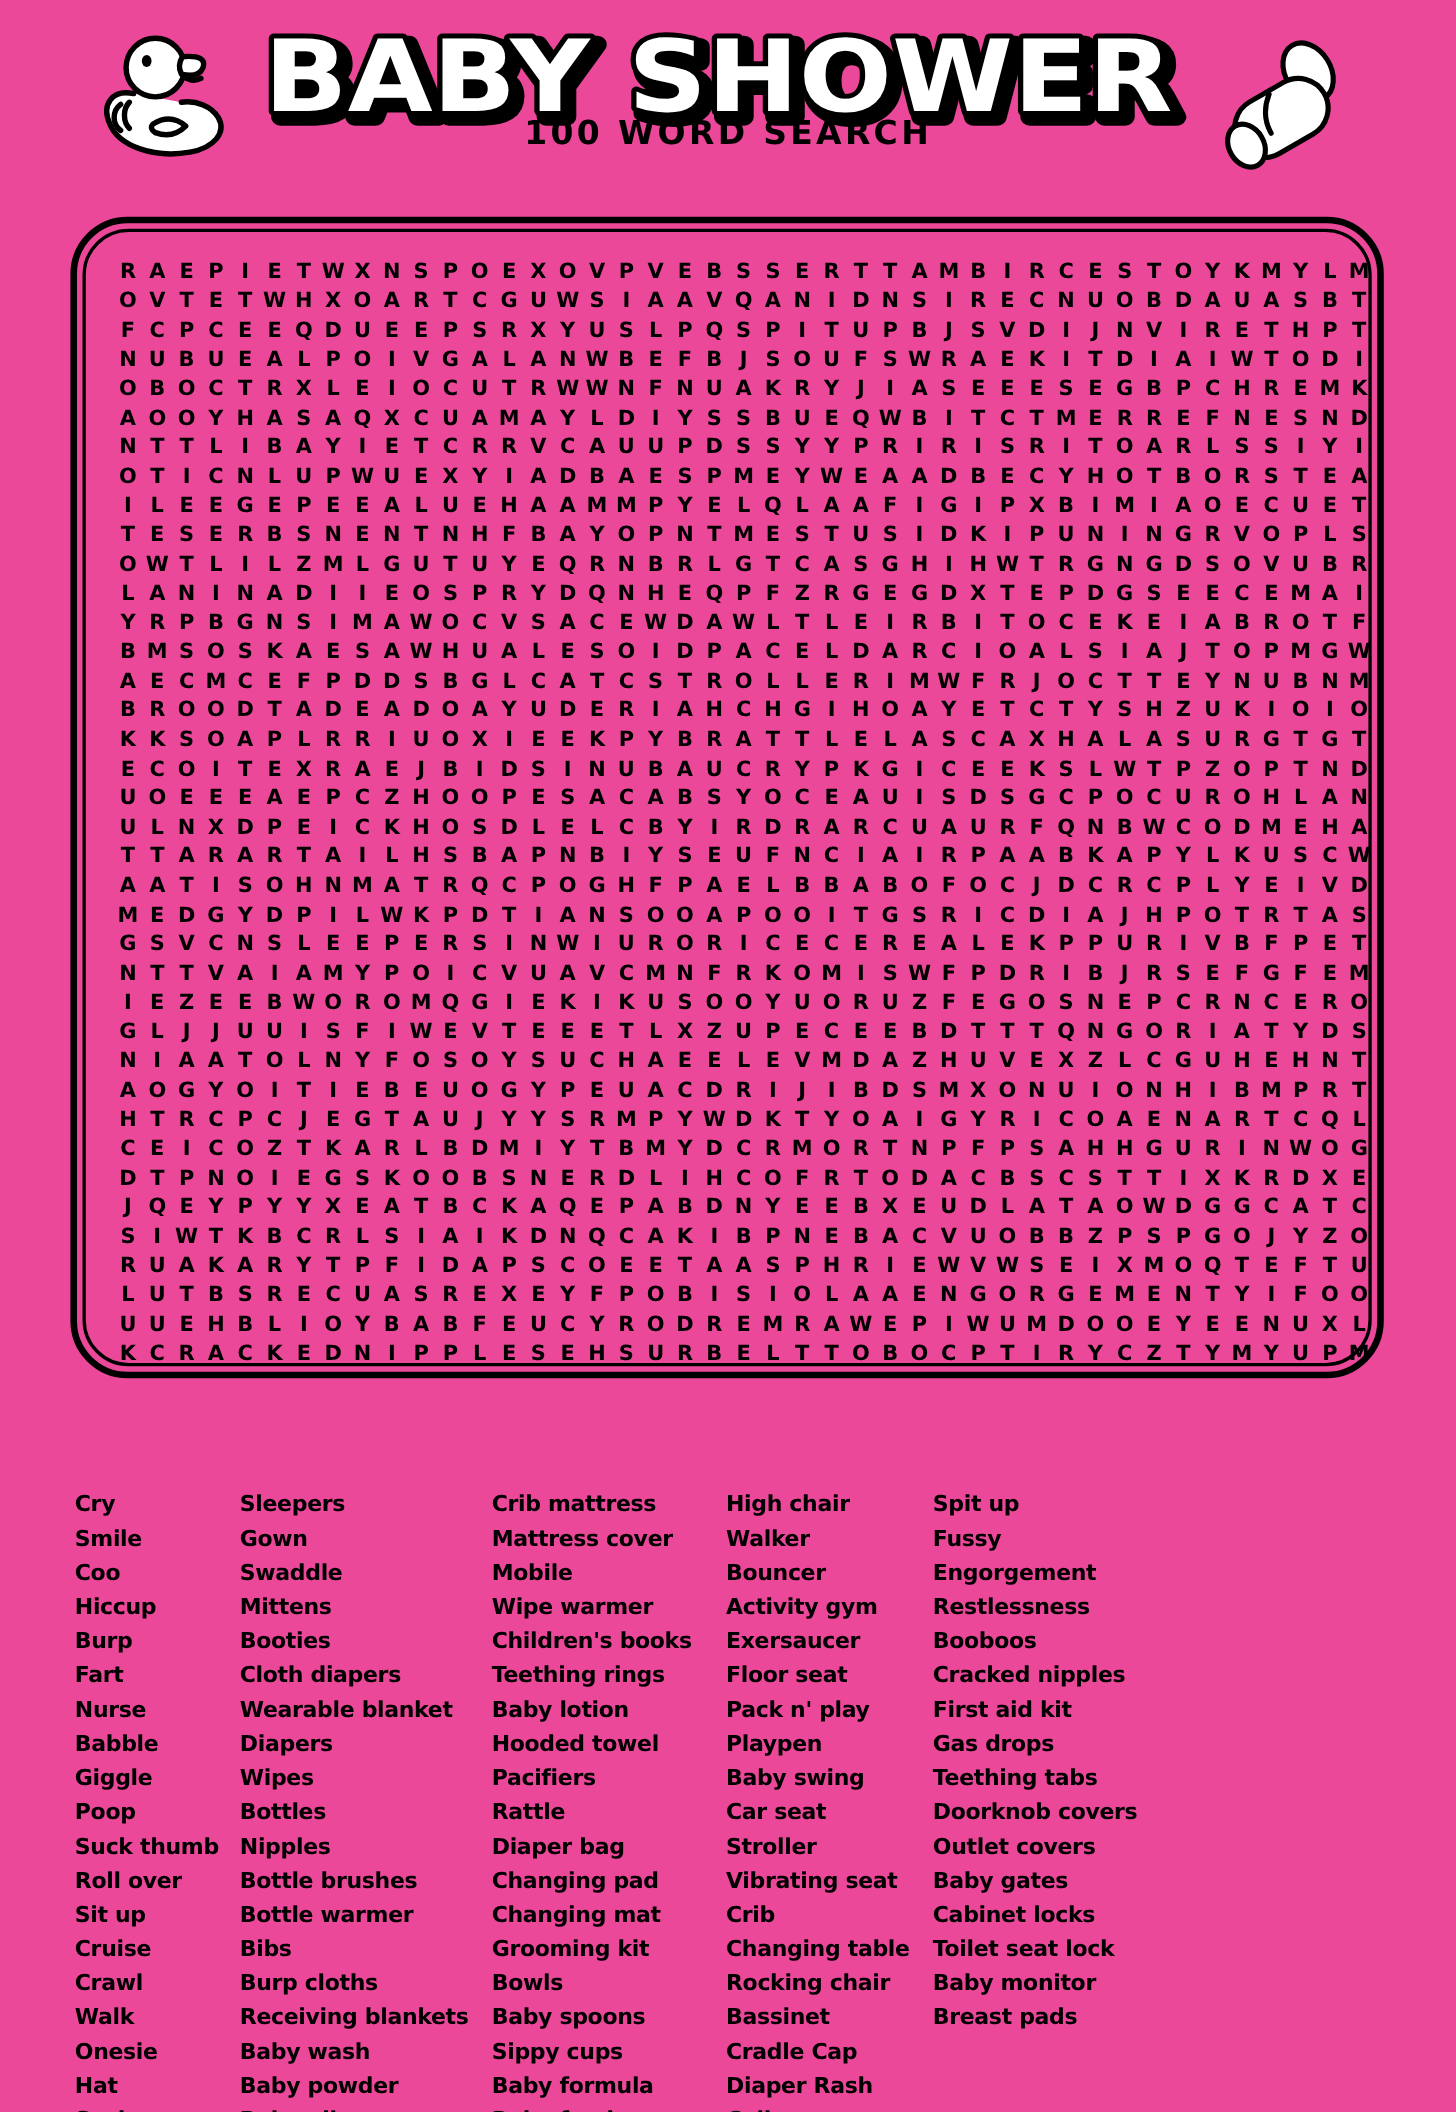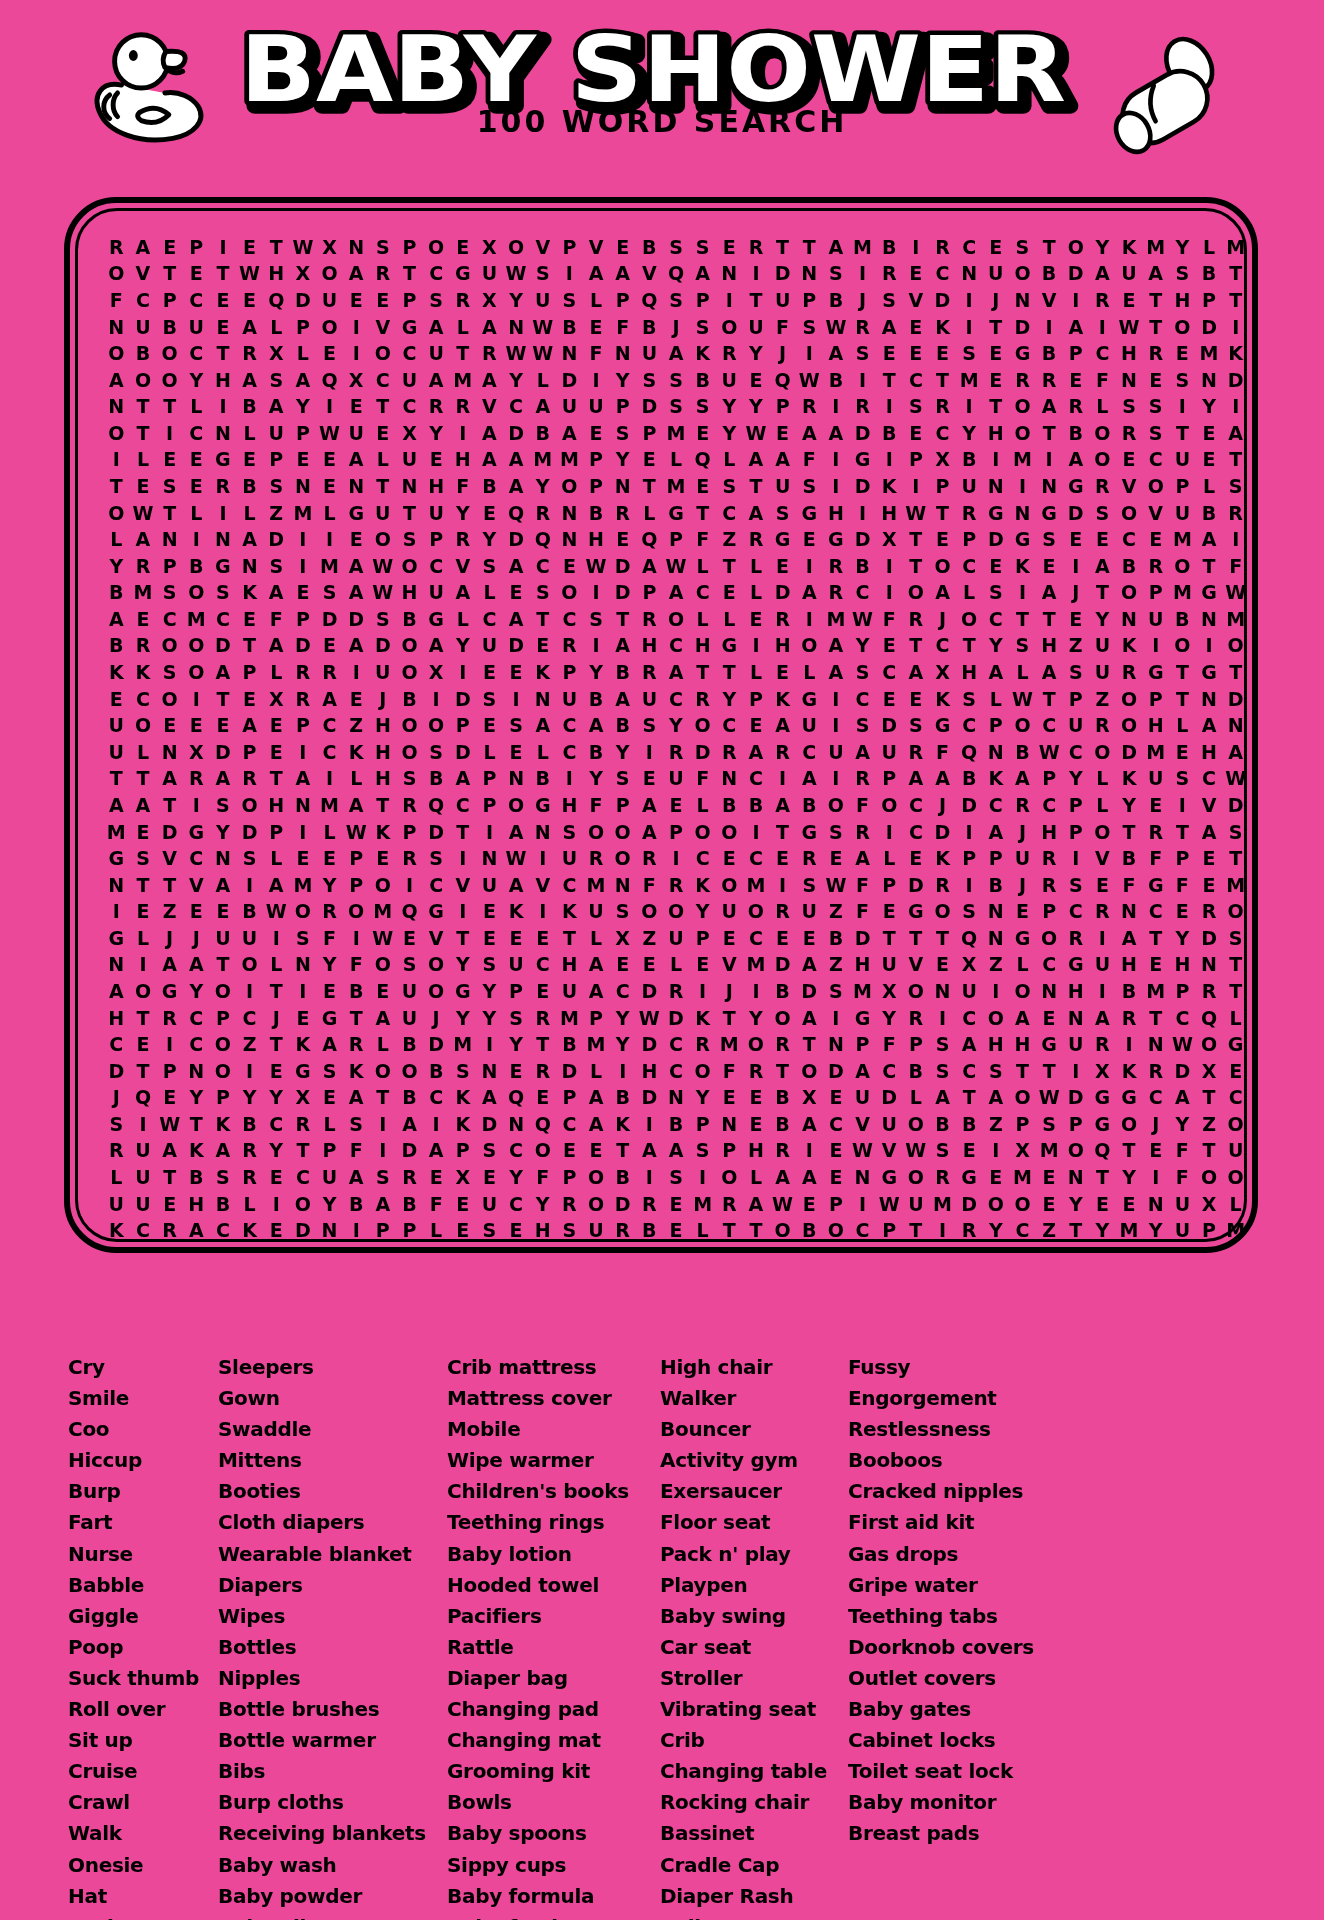--- a/index.html
+++ b/index.html
@@ -1794,28 +1794,28 @@
         <div class="word-item">Crib</div>
         <div class="word-item">Changing table</div>
         <div class="word-item">Rocking chair</div>
         <div class="word-item">Bassinet</div>
         <div class="word-item">Cradle Cap</div>
         <div class="word-item">Diaper Rash</div>
         <div class="word-item">Colic</div>
         <div class="word-item">Blowout</div>
       </div>
       <div class="word-col word-col-4">
+        <div class="word-item">Spit up</div>
         <div class="word-item">Fussy</div>
         <div class="word-item">Engorgement</div>
         <div class="word-item">Restlessness</div>
         <div class="word-item">Booboos</div>
         <div class="word-item">Cracked nipples</div>
         <div class="word-item">First aid kit</div>
         <div class="word-item">Gas drops</div>
-        <div class="word-item">Gripe water</div>
         <div class="word-item">Teething tabs</div>
         <div class="word-item">Doorknob covers</div>
         <div class="word-item">Outlet covers</div>
         <div class="word-item">Baby gates</div>
         <div class="word-item">Cabinet locks</div>
         <div class="word-item">Toilet seat lock</div>
         <div class="word-item">Baby monitor</div>
         <div class="word-item">Breast pads</div>
       </div>
     </div>

